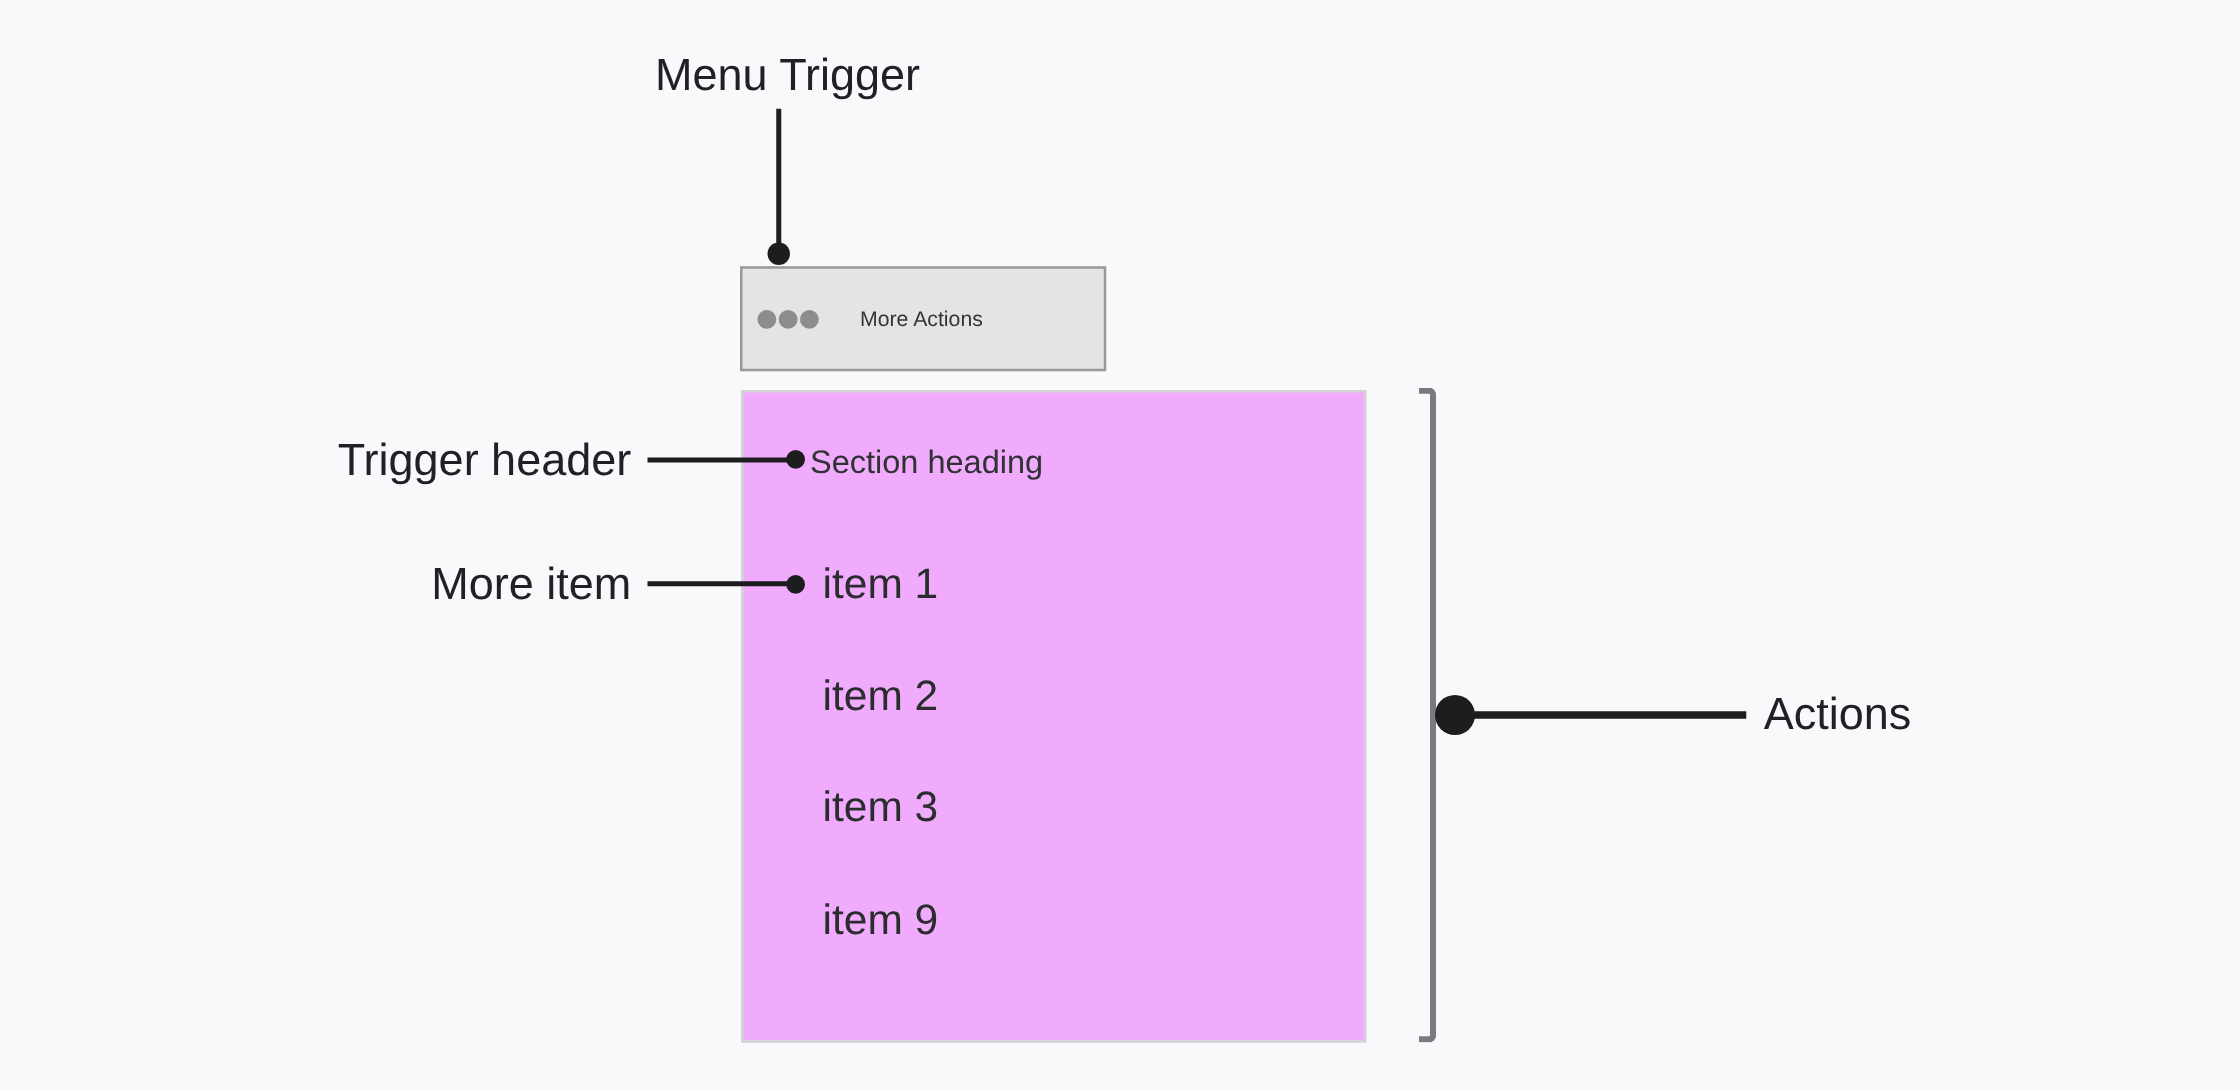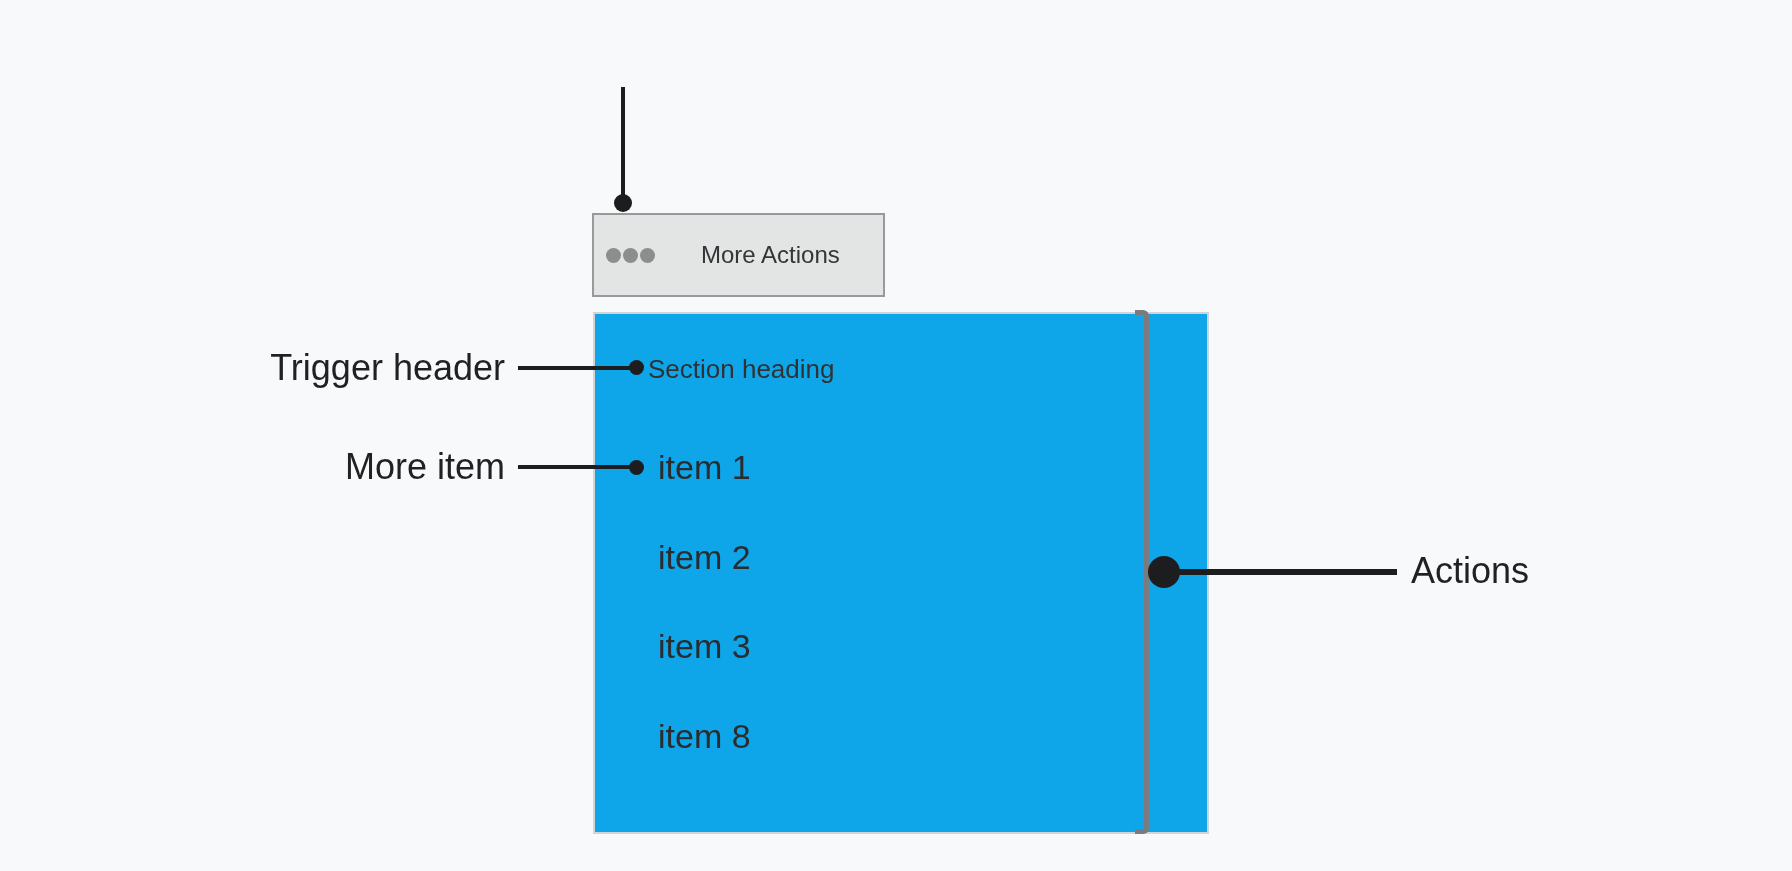--- a/index.html
+++ b/index.html
@@ -126,35 +126,35 @@
   }
   .ellipsis i {
     display: block;
     width: 15px;
     height: 15px;
     border-radius: 50%;
     background: #8b8d8f;
     margin-right: 2px;
   }
   .trigger-text {
-    margin-left: 44px;
-    font-size: 24px;
+    margin-left: 31px;
+    font-size: 17px;
     color: #333538;
     line-height: 1;
   }
 
   
   .menu-panel {
     position: absolute;
     left: 593px;
     top: 312px;
-    width: 616px;
+    width: 500px;
     height: 522px;
     box-sizing: border-box;
-    background: #0ea5e9;
+    background: #f0abfc;
     border: 2px solid #d2d4d6;
   }
   .section-heading {
     position: absolute;
     left: 53px;
     top: 55px;
     transform: translateY(-50%);
     font-size: 26px;
     line-height: 1;
     color: #303234;
@@ -188,38 +188,39 @@
     border-color: #797b7e;
     border-width: 5px 5px 5px 0;
     border-radius: 0 6px 6px 0;
   }
 </style>
 </head>
 <body>
 
 <div class="canvas">
 
+  <div class="ann-label trigger-label">Menu Trigger</div>
   <div class="conn vconn"></div>
   <div class="conn-dot trigger-dot"></div>
 
   <button class="menu-trigger">
     <span class="ellipsis">
         <i></i>
         <i></i>
         <i></i>
       </span>
     <span class="trigger-text">More Actions</span>
   </button>
 
   <div class="menu-panel">
     <div class="section-heading">Section heading</div>
     <div class="menu-item mi1">item 1</div>
     <div class="menu-item mi2">item 2</div>
     <div class="menu-item mi3">item 3</div>
-    <div class="menu-item mi4">item 8</div>
+    <div class="menu-item mi4">item 9</div>
   </div>
 
   <div class="ann-label sh-label">Trigger header</div>
   <div class="conn sh-line"></div>
   <div class="conn-dot sh-dot"></div>
 
   <div class="ann-label mi-label">More item</div>
   <div class="conn mi-line"></div>
   <div class="conn-dot mi-dot"></div>
 

